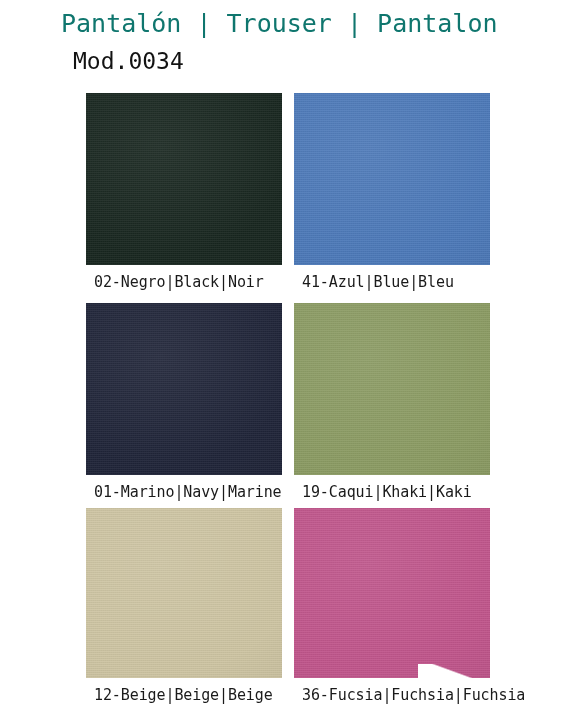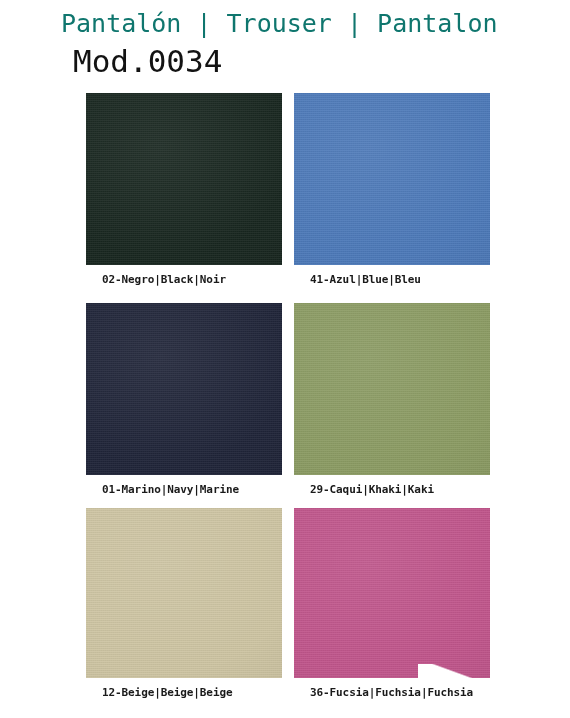--- a/index.html
+++ b/index.html
@@ -31,21 +31,21 @@
     font-weight: 400;
     letter-spacing: 0px;
     color: #0f766e;
     white-space: pre;
     line-height: 32px;
   }
   .title-line2 {
     position: absolute;
     left: 73px;
     top: 45px;
-    font-size: 31px;
+    font-size: 23px;
     font-weight: 400;
     color: #131313;
     white-space: pre;
     line-height: 32px;
   }
 
   
   .swatch-grid {
     position: absolute;
     left: 0;
@@ -79,24 +79,24 @@
     pointer-events: none;
   }
   .swatch-chip .sheen {
     position: absolute;
     inset: 0;
     background: radial-gradient(120% 110% at 38% 32%, rgba(255,255,255,.055) 0%, rgba(255,255,255,0) 58%, rgba(0,0,0,.05) 100%);
     pointer-events: none;
   }
   .swatch-label {
     position: absolute;
-    left: 16px;
+    left: 8px;
     top: 180px;
-    font-size: 11px;
-    font-weight: 700;
+    font-size: 15px;
+    font-weight: 400;
     color: #1a1a1a;
     white-space: pre;
     letter-spacing: -0.1px;
   }
 
   
   .cell-0 { left: 86px;  top: 93px;  }
   .cell-1 { left: 294px; top: 93px;  }
   .cell-2 { left: 86px;  top: 303px; }
   .cell-3 { left: 294px; top: 303px; }
@@ -160,21 +160,21 @@
     </div>
     <div class="swatch-label">01-Marino|Navy|Marine</div>
   </div>
 
   <div class="swatch-cell cell-3">
     <div class="swatch-chip">
       <div class="fill" style="background: rgb(139, 155, 99);"></div>
       <div class="tex"></div>
       <div class="sheen"></div>
     </div>
-    <div class="swatch-label">29-Caqui|Khaki|Kaki</div>
+    <div class="swatch-label">19-Caqui|Khaki|Kaki</div>
   </div>
 
   <div class="swatch-cell cell-4">
     <div class="swatch-chip">
       <div class="fill" style="background: rgb(205, 196, 162);"></div>
       <div class="tex"></div>
       <div class="sheen"></div>
     </div>
     <div class="swatch-label">12-Beige|Beige|Beige</div>
   </div>

